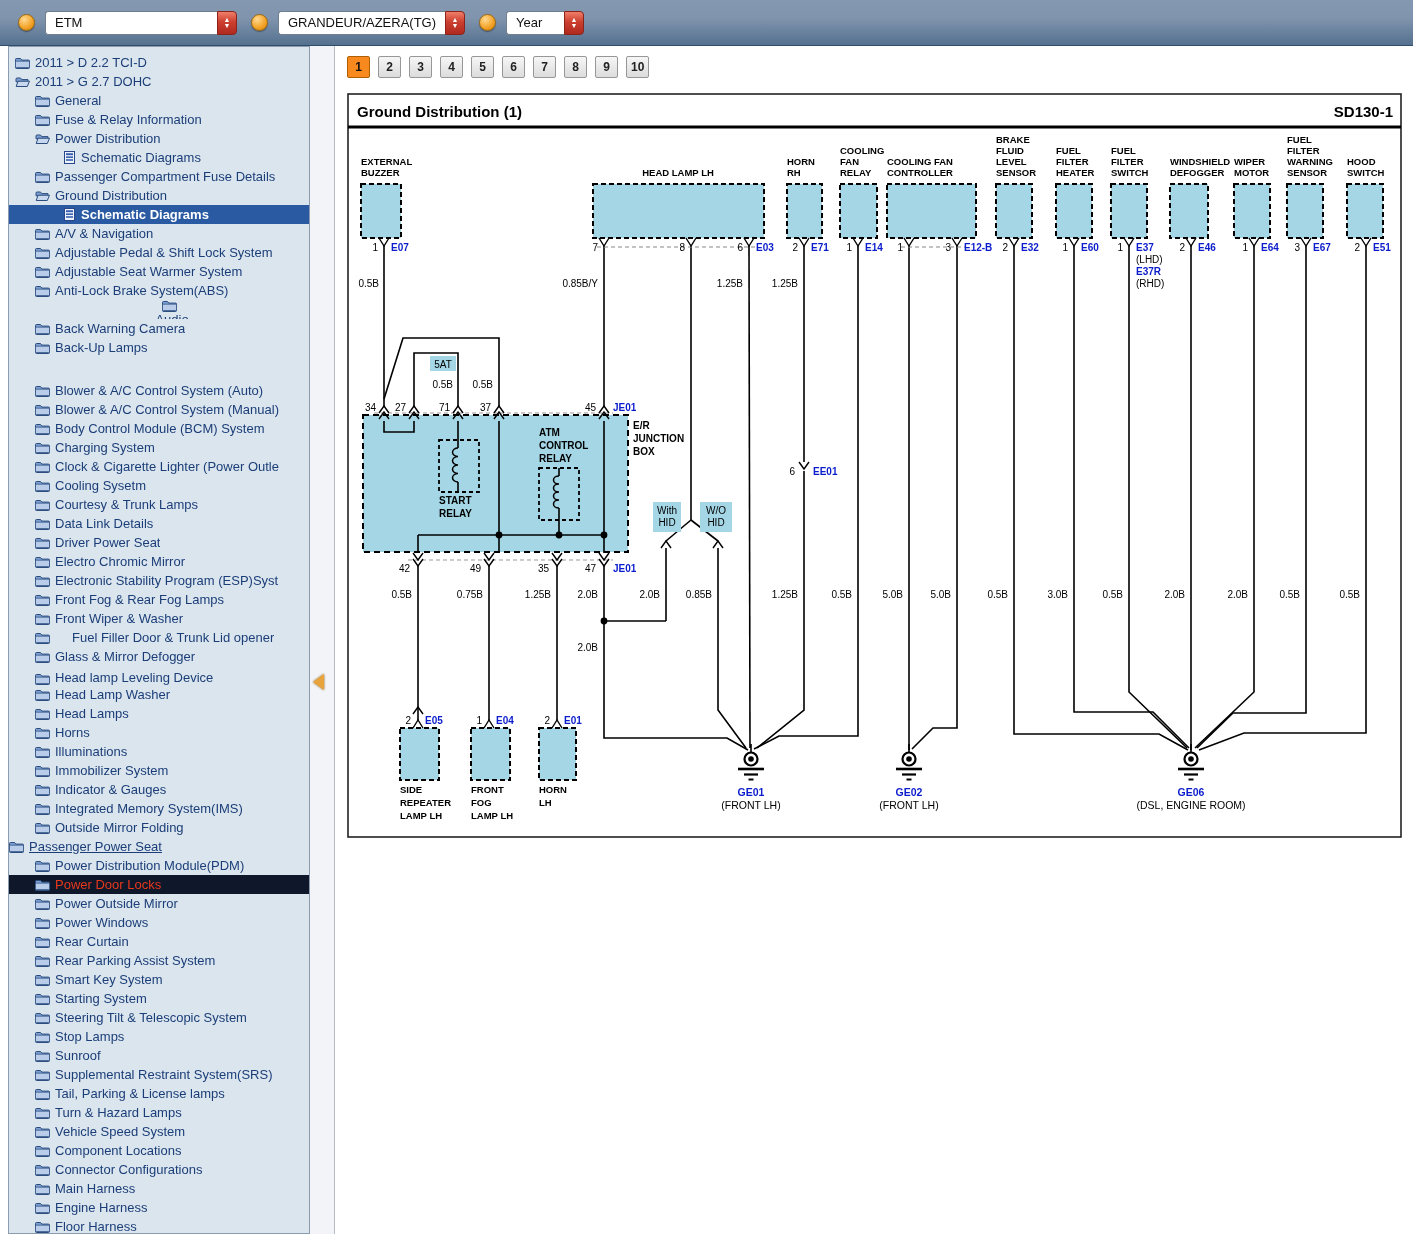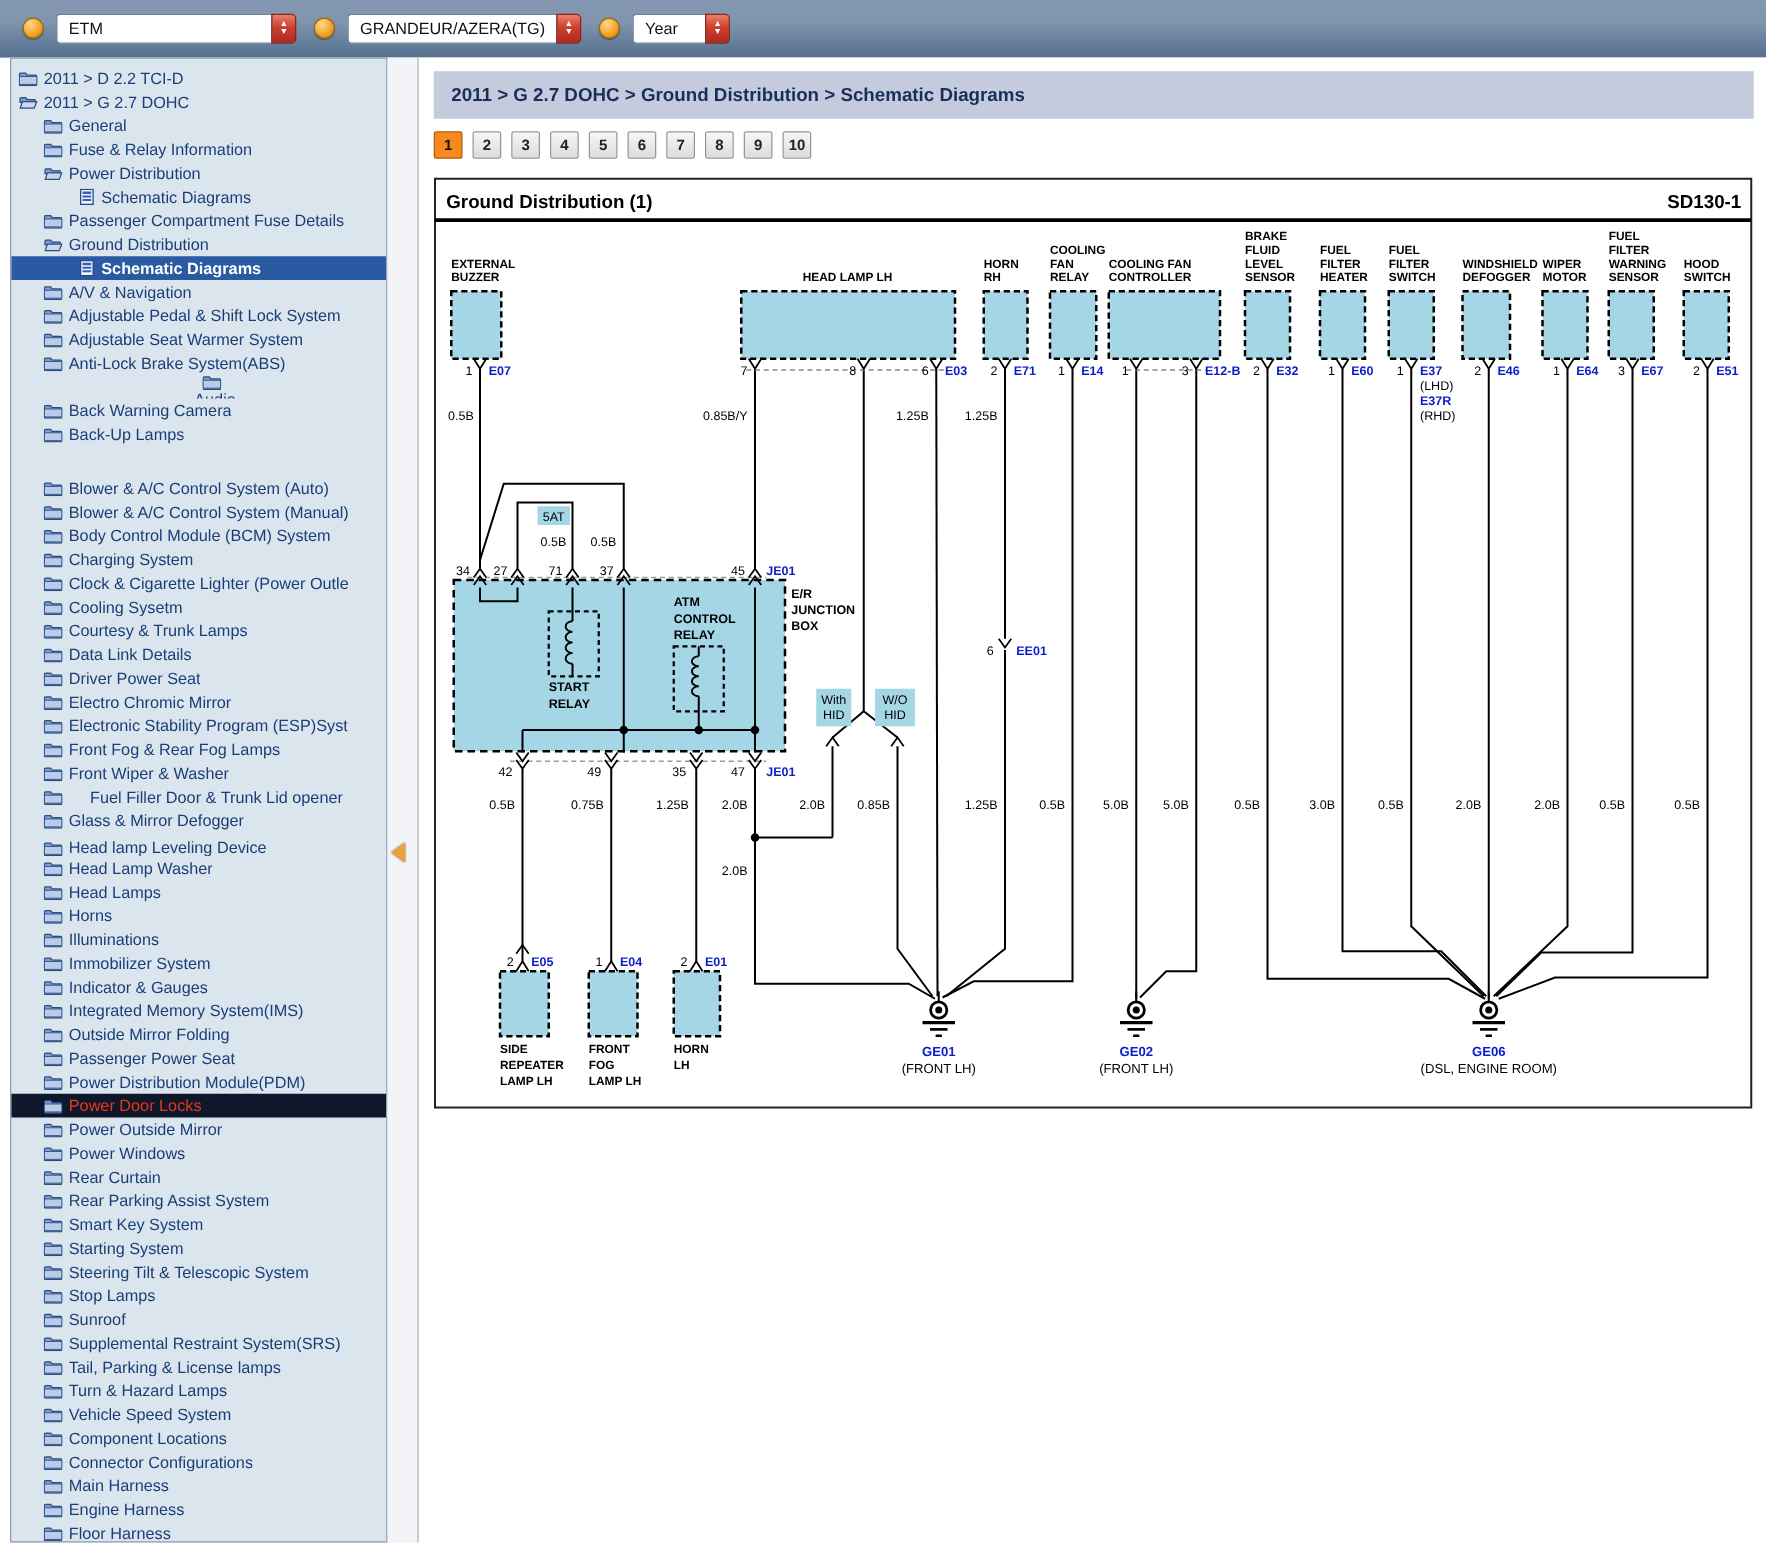--- a/index.html
+++ b/index.html
@@ -431,21 +431,21 @@
     </div>
     <div class="trow" style="padding-left: 26px;">
       <span class="ticon">
         <svg width="15" height="12" viewBox="0 0 15 12">
           <path d="M0.5,2.5 a1,1 0 0 1 1,-1 h4 l1.3,1.6 h6.7 a1,1 0 0 1 1,1 v6.4 a1,1 0 0 1 -1,1 h-12 a1,1 0 0 1 -1,-1 z" fill="#7d9ed2" stroke="#2c4d7e"></path>
           <path d="M0.5,4.2 h14 v5.3 a1,1 0 0 1 -1,1 h-12 a1,1 0 0 1 -1,-1 z" fill="#b9cdea" stroke="#2c4d7e" stroke-width="0.7"></path>
         </svg>
       </span>
       <span class="tlabel">Outside Mirror Folding</span>
     </div>
-    <div class="trow" style="padding-left: 26px;">
+    <div class="trow" style=" text-decoration: underline;">
       <span class="ticon">
         <svg width="15" height="12" viewBox="0 0 15 12">
           <path d="M0.5,2.5 a1,1 0 0 1 1,-1 h4 l1.3,1.6 h6.7 a1,1 0 0 1 1,1 v6.4 a1,1 0 0 1 -1,1 h-12 a1,1 0 0 1 -1,-1 z" fill="#7d9ed2" stroke="#2c4d7e"></path>
           <path d="M0.5,4.2 h14 v5.3 a1,1 0 0 1 -1,1 h-12 a1,1 0 0 1 -1,-1 z" fill="#b9cdea" stroke="#2c4d7e" stroke-width="0.7"></path>
         </svg>
       </span>
       <span class="tlabel">Passenger Power Seat</span>
     </div>
     <div class="trow" style="padding-left: 26px;">
       <span class="ticon">
@@ -635,21 +635,20 @@
         </svg>
       </span>
       <span class="tlabel">Control Harness</span>
     </div>
   </div>
 <div class="splitter">
   <div class="collapse-arrow"></div>
 </div>
 
 <div class="content">
-  <div class="breadcrumb">2011 &gt; G 2.7 DOHC &gt; Ground Distribution &gt; Schematic Diagrams</div>
   <div class="tabs">
       <div class="tab active">1</div>
       <div class="tab">2</div>
       <div class="tab">3</div>
       <div class="tab">4</div>
       <div class="tab">5</div>
       <div class="tab">6</div>
       <div class="tab">7</div>
       <div class="tab">8</div>
       <div class="tab">9</div>

